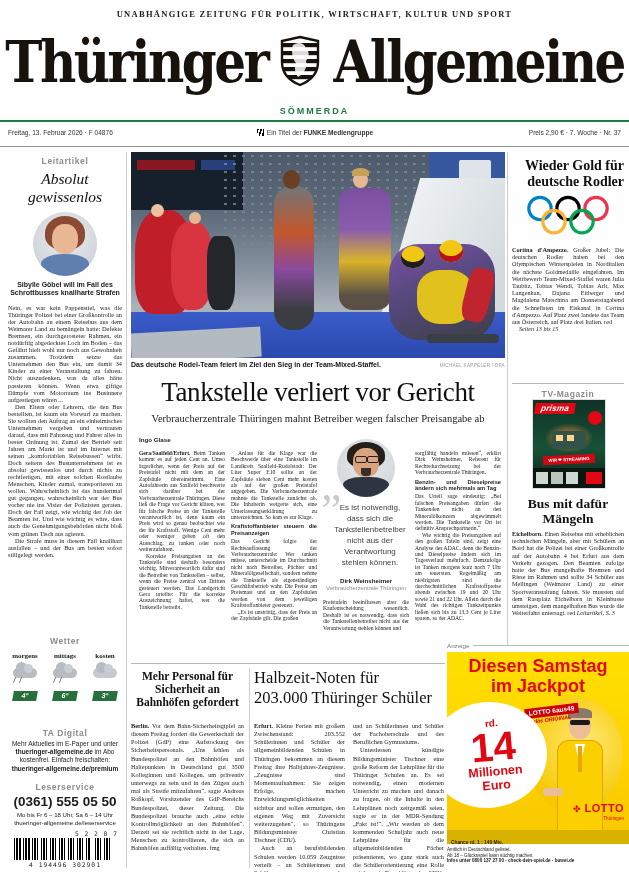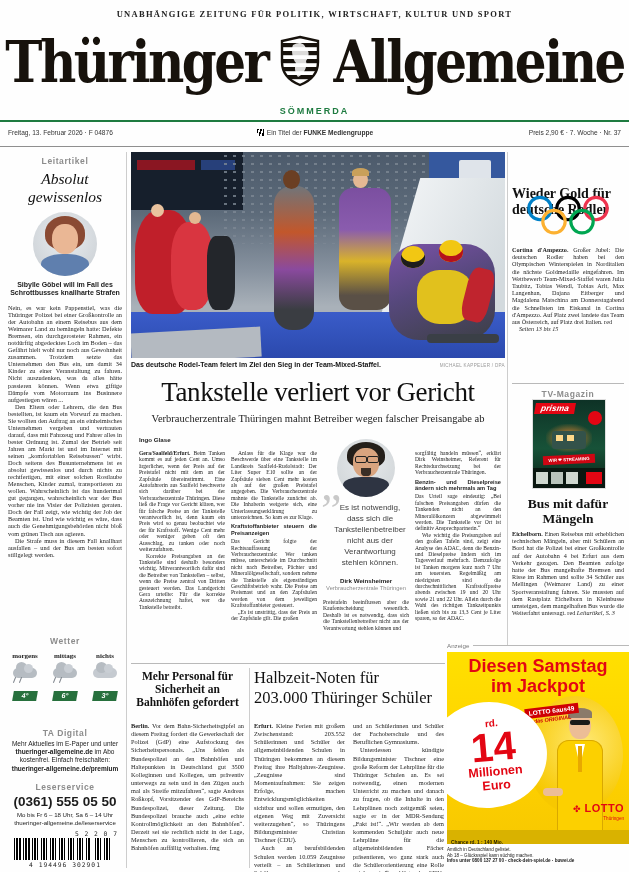--- a/index.html
+++ b/index.html
@@ -63,21 +63,21 @@
   
   .main-h{font-size:27px;line-height:29px;letter-spacing:-.4px;text-align:center;color:#101010;}
   .main-sub{font-size:10.5px;text-align:center;color:#222;}
   .byline{font-family:"Liberation Sans",sans-serif;font-weight:bold;font-size:6.2px;}
   .quote-glyph{font-size:46px;line-height:30px;color:#c9c9c9;font-family:"Liberation Serif",serif;}
   .quote-txt{font-family:"Liberation Sans",sans-serif;font-size:8px;line-height:11px;
              color:#3f3f3f;text-align:center;}
   .quote-name{font-family:"Liberation Sans",sans-serif;font-weight:bold;font-size:6.2px;text-align:center;}
   .quote-org{font-family:"Liberation Sans",sans-serif;font-size:5.8px;color:#8b8b8b;text-align:center;}
   
-  .gold-h{font-weight:bold;font-size:14px;line-height:16px;text-align:left;color:#111;margin-top:28px;}
+  .gold-h{font-weight:bold;font-size:14px;line-height:16px;text-align:right;color:#111;}
   .bus-h{font-weight:bold;font-size:13.5px;line-height:15px;text-align:center;color:#111;}
   
   .bahn-h{font-weight:bold;font-size:11.5px;line-height:12.8px;text-align:center;color:#111;}
   .schueler-h{font-size:16.5px;line-height:19.5px;text-align:left;color:#111;}
   
   .ad-box{background:linear-gradient(180deg,#ffe000 0%,#ffd200 55%,#f7c800 100%);overflow:hidden;}
   .ad-h{font-family:"Liberation Sans",sans-serif;font-weight:bold;font-size:18px;line-height:20px;
         color:#e30613;text-align:center;}
   .ad-oval{background:#fff;border-radius:50%;transform:rotate(-5deg);
            display:flex;flex-direction:column;align-items:center;justify-content:center;}
@@ -158,21 +158,21 @@
   </div>
   <div class="abs" style="left:48px;top:652px;width:34px;">
     <div class="wlabel">mittags</div>
     <div class="cloud">
       <i class="drop" style="left:1px;top:9px;"></i>
       <i class="drop" style="left:7px;top:9px;"></i>
     </div>
     <div class="temp" style="margin-top:13px;">6°</div>
   </div>
   <div class="abs" style="left:88px;top:652px;width:34px;">
-    <div class="wlabel">nichts</div>
+    <div class="wlabel">kosten</div>
     <div class="cloud" style="background:#c5cad0;"></div>
     <div class="temp" style="margin-top:13px;">3°</div>
   </div>
 
   <div class="abs kicker" style="left:8px;top:728px;width:114px;">TA Digital</div>
   <div class="abs svc" style="left:6px;top:740px;width:118px;">
     <div>Mehr Aktuelles im E-Paper und unter</div>
     <div><b>thueringer-allgemeine.de</b><span> im Abo</span></div>
     <div>kostenfrei. Einfach freischalten:</div>
     <b>thueringer-allgemeine.de/premium</b>

